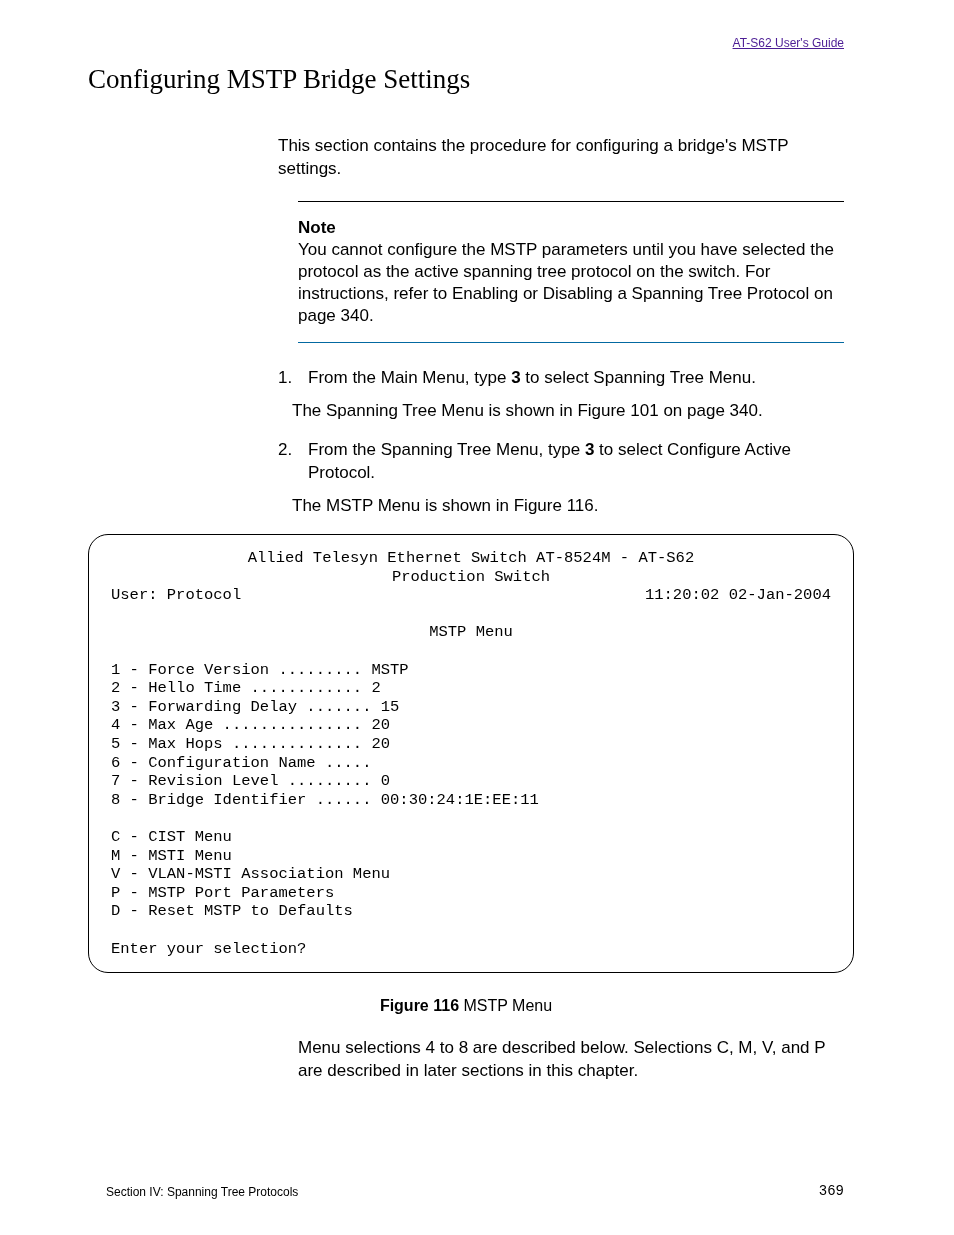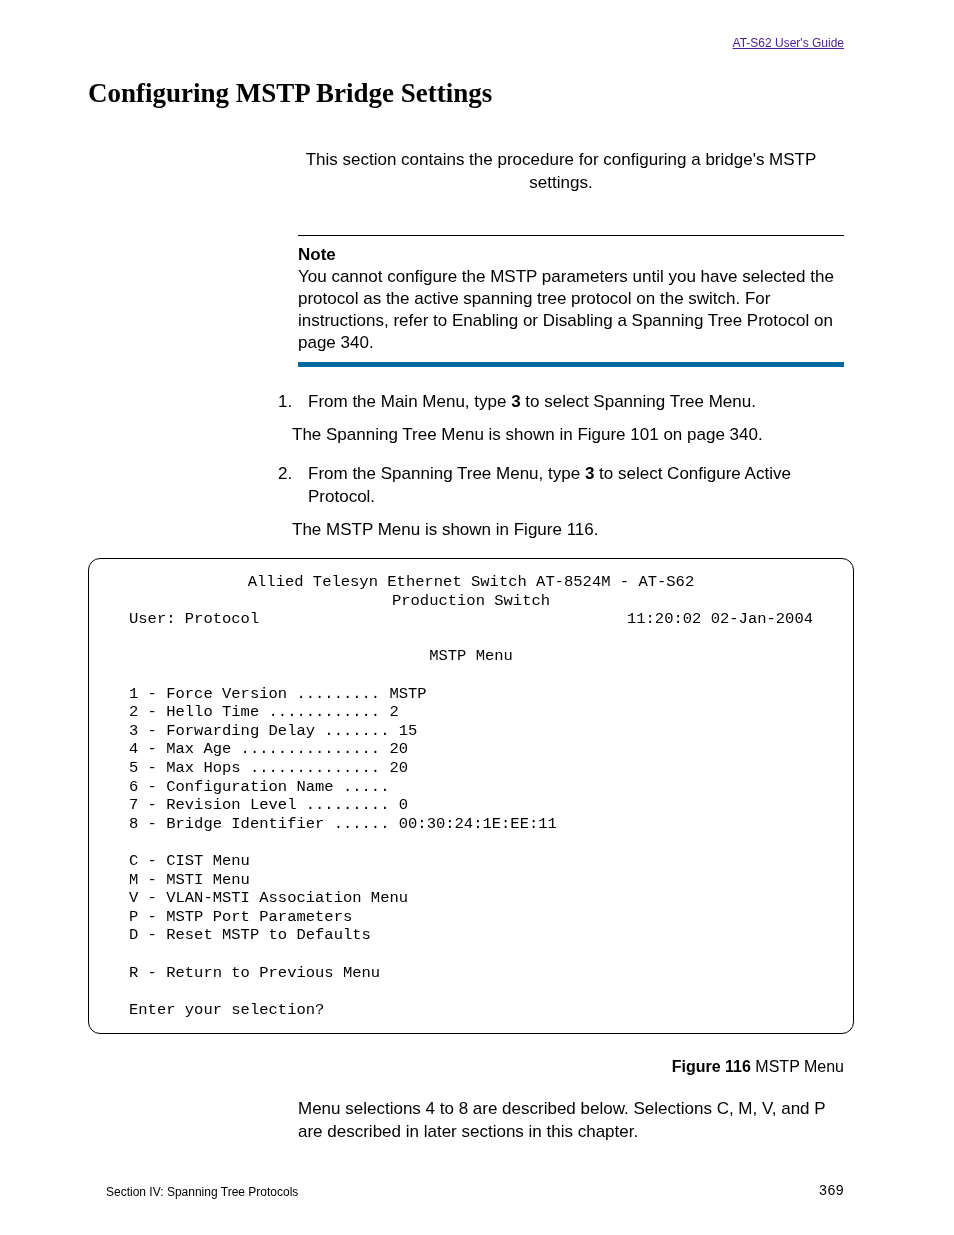--- a/index.html
+++ b/index.html
@@ -20,40 +20,39 @@
     position: absolute;
     top: 36px;
     right: 110px;
     font-family: Arial, Helvetica, sans-serif;
     font-size: 12px;
     color: #4c1d95;
     text-decoration: underline;
   }
   .section-title {
     font-family: "Times New Roman", serif;
-    font-weight: bold;
+    font-weight: normal;
     font-size: 27px;
-    margin: 42px 0 40px 0;
+    margin: 28px 0 40px 0;
   }
   .body-text {
     font-family: Arial, Helvetica, sans-serif;
     font-size: 17px;
     line-height: 1.35;
     margin-left: 190px;
   }
   .intro {
-    margin-bottom: 40px;
-    text-align: center;
+    margin-bottom: 20px;
   }
   .note-box {
     margin-left: 210px;
     margin-right: 0;
     border-top: 1px solid #000;
-    border-bottom: 5px solid #0369a1;
-    padding: 8px 0;
+    border-bottom: 1px solid #0369a1;
+    padding: 15px 0;
     margin-bottom: 24px;
     font-family: Arial, Helvetica, sans-serif;
     font-size: 17px;
     line-height: 1.3;
   }
   .note-box .note-label {
     font-weight: bold;
   }
   .ol-step {
     margin-left: 190px;
@@ -68,33 +67,33 @@
   }
   .ol-step .step .num {
     min-width: 18px;
   }
   .ol-step .sub {
     margin-left: 14px;
     margin-bottom: 16px;
   }
   .terminal {
     border: 1px solid #000;
-    border-radius: 12px;
-    padding: 14px 40px;
+    border-radius: 20px;
+    padding: 14px 22px;
     font-family: "Courier New", monospace;
     font-size: 15.5px;
     line-height: 1.2;
     white-space: pre;
     margin-left: 0;
     margin-right: -10px;
     margin-top: 16px;
     margin-bottom: 24px;
   }
   .figure-caption {
-    text-align: right;
+    text-align: center;
     font-family: Arial, Helvetica, sans-serif;
     font-size: 16px;
     margin-bottom: 22px;
   }
   .figure-caption .fig-label { font-weight: bold; }
   .para-after {
     margin-left: 210px;
     font-family: Arial, Helvetica, sans-serif;
     font-size: 17px;
     line-height: 1.35;
@@ -142,21 +141,20 @@
       <span class="num">2.</span>
       <span><span>From the Spanning Tree Menu, type </span><span class="b">3</span><span> to select Configure Active Protocol.</span></span>
     </div>
     <div class="sub">The MSTP Menu is shown in Figure 116.</div>
   </div>
 
   <div class="terminal"><div style="text-align:center">Allied Telesyn Ethernet Switch AT-8524M - AT-S62</div><div style="text-align:center">Production Switch</div><div style="display:flex;justify-content:space-between"><span>User: Protocol</span><span>11:20:02 02-Jan-2004</span></div>
 <div style="text-align:center">MSTP Menu</div>
 <div>1 - Force Version ......... MSTP</div><div>2 - Hello Time ............ 2</div><div>3 - Forwarding Delay ....... 15</div><div>4 - Max Age ............... 20</div><div>5 - Max Hops .............. 20</div><div>6 - Configuration Name .....</div><div>7 - Revision Level ......... 0</div><div>8 - Bridge Identifier ...... 00:30:24:1E:EE:11</div>
 <div>C - CIST Menu</div><div>M - MSTI Menu</div><div>V - VLAN-MSTI Association Menu</div><div>P - MSTP Port Parameters</div><div>D - Reset MSTP to Defaults</div>
-<div>R - Return to Previous Menu</div>
 <div>Enter your selection?</div></div>
 
   <div class="figure-caption">
     <span class="fig-label">Figure 116</span><span>  MSTP Menu</span>
   </div>
 
   <div class="para-after">Menu selections 4 to 8 are described below. Selections C, M, V, and P are described in later sections in this chapter.</div>
 
   <div class="footer-left">Section IV: Spanning Tree Protocols</div>
   <div class="footer-right">369</div>

